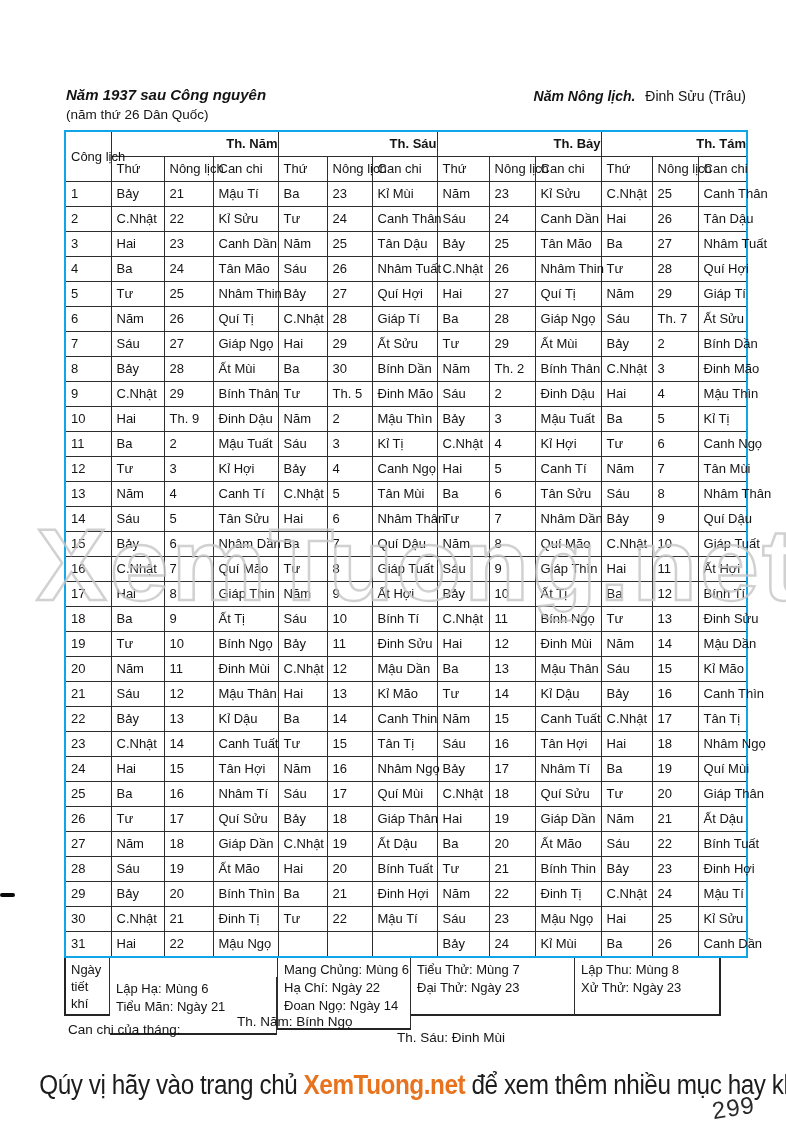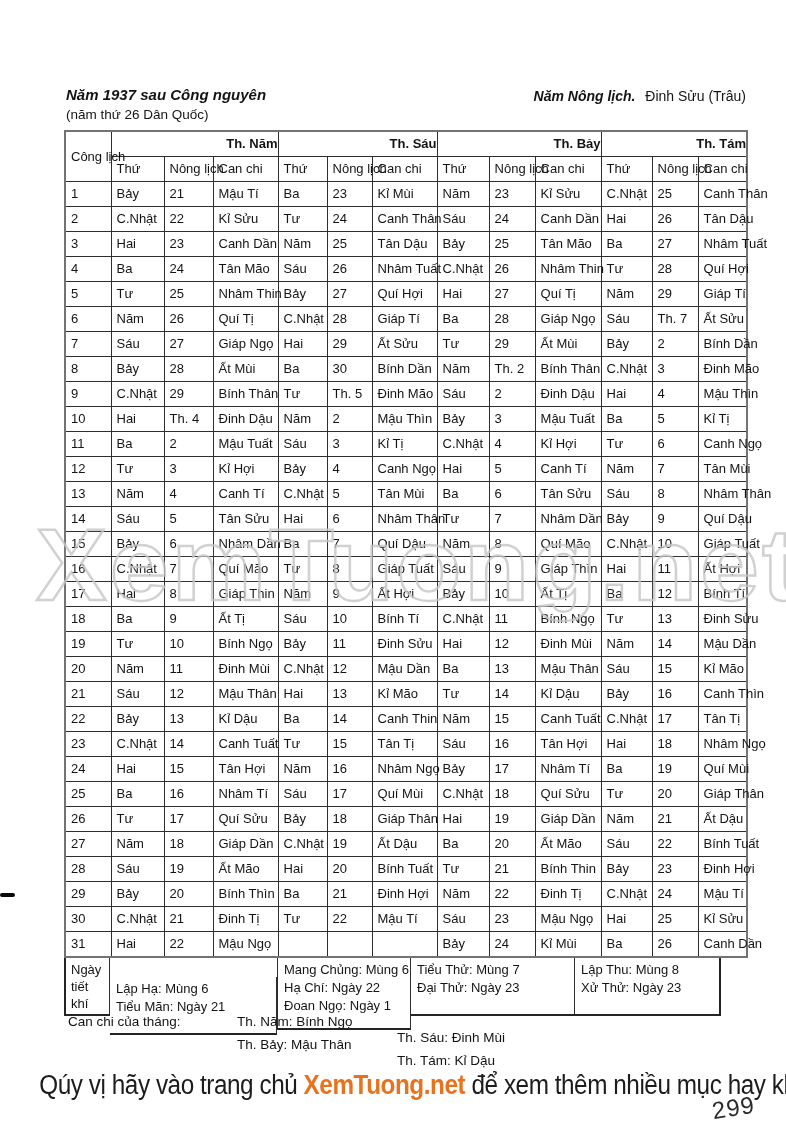--- a/index.html
+++ b/index.html
@@ -13,21 +13,21 @@
   
   .hdr-left{position:absolute;left:66px;top:86px;line-height:1.15;}
   .title-main{font-style:italic;font-weight:bold;font-size:15px;}
   .title-sub{font-size:13.5px;margin-top:4px;font-weight:normal;}
   .hdr-right{position:absolute;top:88px;right:40px;font-size:14px;white-space:nowrap;}
   .hdr-right .lbl{font-style:italic;font-weight:bold;}
   .hdr-right .val{margin-left:6px;}
 
   
   .table-wrap{position:absolute;left:64px;top:130px;width:682px;}
-  table.cal{border-collapse:collapse;table-layout:fixed;width:682px;border:2px solid #737373;}
+  table.cal{border-collapse:collapse;table-layout:fixed;width:682px;border:2px solid #0ea5e9;}
   table.cal td{
     border:1px solid #2e2e2e;font-size:13px;height:24px;
     padding:0 0 0 5px;vertical-align:middle;white-space:nowrap;overflow:visible;
     line-height:1.05;
   }
   td.ghead{height:20px;text-align:right;padding:0;font-size:13px;font-weight:bold;}
   td.shead{height:42px;white-space:normal;line-height:1.3;font-size:13px;}
   td.corner{white-space:normal;line-height:1.3;vertical-align:middle;}
 
   
@@ -38,21 +38,21 @@
     background:transparent;
   }
   .tk-box:first-child{border-left:2px solid #242424;}
   .tk-box:last-child{border-right:2px solid #242424;}
   .tk-tall{height:72px;border-left:1px solid #2e2e2e;}
   .tk-label{white-space:normal;line-height:17px;padding-left:5px;}
 
   
   .canchi{position:absolute;left:64px;top:1014px;width:690px;font-size:13.5px;}
   .canchi .row{position:relative;height:23px;}
-  .canchi .lab{position:absolute;left:4px;top:0;}
+  .canchi .lab{position:absolute;left:4px;top:8px;}
   .canchi .e1{position:absolute;left:173px;top:0;}
   .canchi .e2{position:absolute;left:333px;top:16px;}
 
   
   .watermark{
     position:absolute;left:36px;top:504px;width:750px;z-index:6;pointer-events:none;
     font-size:106px;font-weight:bold;letter-spacing:3px;white-space:nowrap;
     color:rgba(255,255,255,0.05);
     -webkit-text-stroke:2.5px #c6c6c6;
     opacity:0.8;transform:scaleY(0.97);
@@ -256,21 +256,21 @@
             <td>Sáu</td>
             <td>2</td>
             <td>Đinh Dậu</td>
             <td>Hai</td>
             <td>4</td>
             <td>Mậu Thìn</td>
           </tr>
           <tr>
             <td>10</td>
             <td>Hai</td>
-            <td>Th. 4</td>
+            <td>Th. 9</td>
             <td>Đinh Dậu</td>
             <td>Năm</td>
             <td>2</td>
             <td>Mậu Thìn</td>
             <td>Bảy</td>
             <td>3</td>
             <td>Mậu Tuất</td>
             <td>Ba</td>
             <td>5</td>
             <td>Kỉ Tị</td>
@@ -594,45 +594,41 @@
       </table>
     <div class="tk-row" id="tietkhi">
         <div class="tk-box tk-label" style="width: 46px;">Ngày tiết khí</div>
         <div class="tk-box" style="width: 167px; margin-top: 19px;">
           <div>Lập Hạ: Mùng 6</div>
           <div>Tiểu Mãn: Ngày 21</div>
         </div>
         <div class="tk-box tk-tall" style="width: 134px;">
           <div>Mang Chủng: Mùng 6</div>
           <div>Hạ Chí: Ngày 22</div>
-          <div>Đoan Ngọ: Ngày 1</div>
+          <div>Đoan Ngọ: Ngày 14</div>
         </div>
         <div class="tk-box" style="width: 164px;">
           <div>Tiểu Thử: Mùng 7</div>
           <div>Đại Thử: Ngày 23</div>
         </div>
         <div class="tk-box" style="width: 146px;">
           <div>Lập Thu: Mùng 8</div>
           <div>Xử Thử: Ngày 23</div>
         </div>
       </div>
   </div>
 
   <div class="watermark">XemTuong.net</div>
 
   <div class="canchi">
     <div class="row">
       <span class="lab">Can chi của tháng:</span>
       <span class="e1">Th. Năm: Bính Ngọ</span>
       <span class="e2">Th. Sáu: Đinh  Mùi</span>
     </div>
-    <div class="row">
-      <span class="e1">Th. Bảy: Mậu Thân</span>
-      <span class="e2">Th. Tám: Kỉ Dậu</span>
-    </div>
   </div>
 
   <div class="left-tick"></div>
 
   <div class="banner">
     <span>Qúy vị hãy vào trang chủ </span><span class="brand" id="brand" style="color: rgb(232, 115, 31);">XemTuong.net</span><span> để xem thêm nhiều mục hay khác</span>
   </div>
 
   <div class="pagenum">299</div>
 

